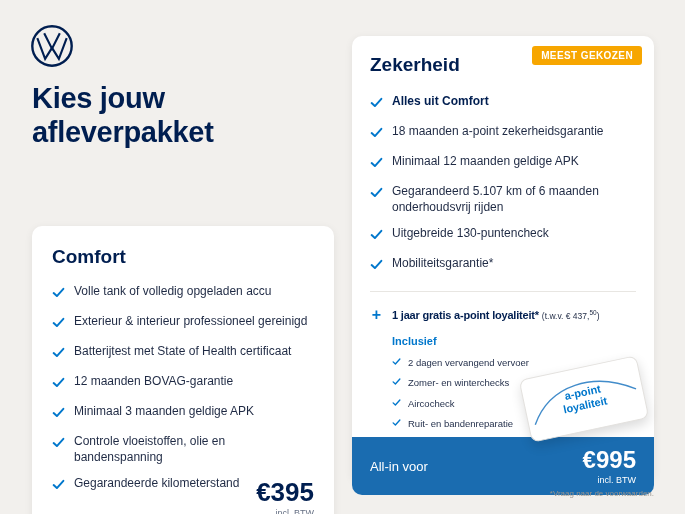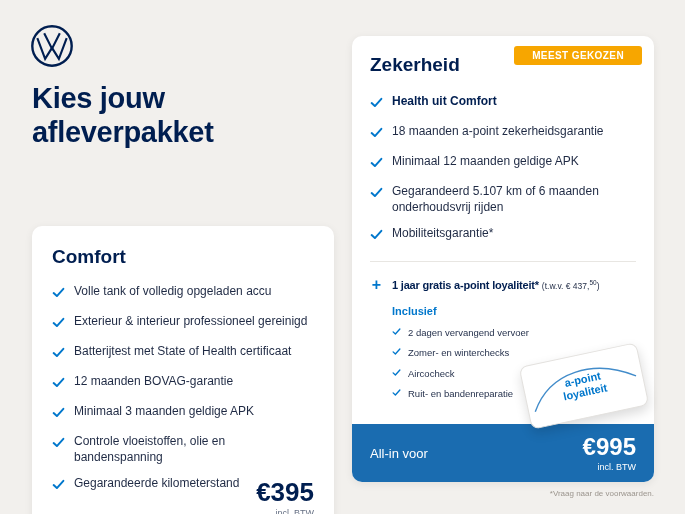--- a/index.html
+++ b/index.html
@@ -39,21 +39,21 @@
   
   .price-block { position: absolute; right: 20px; bottom: 16px; text-align: right; }
   .price-block .price { font-size: 26px; font-weight: 700; color: #001e50; line-height: 1; }
   .price-block .price-suffix { font-size: 9px; color: #667084; margin-top: 3px; }
 
   
   .badge {
     position: absolute; top: 10px; right: 12px;
     background: #f7a600; color: #ffffff;
     font-size: 10px; font-weight: 700; letter-spacing: 0.4px;
-    padding: 4px 18px; border-radius: 3px;
+    padding: 4px 9px; border-radius: 3px;
   }
   .zk-body { flex: 1; padding: 18px 18px 0 18px; position: relative; }
   .zk-body .card-title { margin-bottom: 18px; }
 
   .divider { border: none; border-top: 1px solid #e8e6e2; margin: 15px 0 16px 0; }
 
   .bonus-row { display: flex; align-items: flex-start; gap: 9px; white-space: nowrap; margin-bottom: 13px; }
   .plus { flex: 0 0 13px; text-align: center; font-size: 16px; font-weight: 700; color: #0077cc; line-height: 14px; }
   .bonus-text { font-size: 11px; letter-spacing: -0.2px; font-weight: 700; color: #001e50; line-height: 1.3; }
   .bonus-value { font-size: 8.5px; font-weight: 400; color: #1f2a44; margin-left: 3px; letter-spacing: 0; }
@@ -159,39 +159,45 @@
   <div class="badge">MEEST GEKOZEN</div>
 
   <div class="zk-body">
     <h2 class="card-title">Zekerheid</h2>
 
     <ul class="check-list">
       <li class="check-row">
         <span class="check"><svg width="13" height="13" viewBox="0 0 12 12">
               <path d="M1.5 6.5 L4.5 9.3 L10.5 2.6" stroke="#0077cc" stroke-width="1.8" fill="none" stroke-linecap="round" stroke-linejoin="round"></path>
             </svg></span>
-        <span class="txt bold">Health uit Comfort</span>
+        <span class="txt bold">Alles uit Comfort</span>
       </li>
       <li class="check-row">
         <span class="check"><svg width="13" height="13" viewBox="0 0 12 12">
               <path d="M1.5 6.5 L4.5 9.3 L10.5 2.6" stroke="#0077cc" stroke-width="1.8" fill="none" stroke-linecap="round" stroke-linejoin="round"></path>
             </svg></span>
         <span class="txt">18 maanden a-point zekerheidsgarantie</span>
       </li>
       <li class="check-row">
         <span class="check"><svg width="13" height="13" viewBox="0 0 12 12">
               <path d="M1.5 6.5 L4.5 9.3 L10.5 2.6" stroke="#0077cc" stroke-width="1.8" fill="none" stroke-linecap="round" stroke-linejoin="round"></path>
             </svg></span>
         <span class="txt">Minimaal 12 maanden geldige APK</span>
       </li>
       <li class="check-row">
         <span class="check"><svg width="13" height="13" viewBox="0 0 12 12">
               <path d="M1.5 6.5 L4.5 9.3 L10.5 2.6" stroke="#0077cc" stroke-width="1.8" fill="none" stroke-linecap="round" stroke-linejoin="round"></path>
             </svg></span>
         <span class="txt">Gegarandeerd 5.107 km of 6 maanden onderhoudsvrij rijden</span>
+      </li>
+      <li class="check-row">
+        <span class="check"><svg width="13" height="13" viewBox="0 0 12 12">
+              <path d="M1.5 6.5 L4.5 9.3 L10.5 2.6" stroke="#0077cc" stroke-width="1.8" fill="none" stroke-linecap="round" stroke-linejoin="round"></path>
+            </svg></span>
+        <span class="txt">Uitgebreide 130-puntencheck</span>
       </li>
       <li class="check-row">
         <span class="check"><svg width="13" height="13" viewBox="0 0 12 12">
               <path d="M1.5 6.5 L4.5 9.3 L10.5 2.6" stroke="#0077cc" stroke-width="1.8" fill="none" stroke-linecap="round" stroke-linejoin="round"></path>
             </svg></span>
         <span class="txt">Mobiliteitsgarantie*</span>
       </li>
     </ul>
 
     <hr class="divider">

